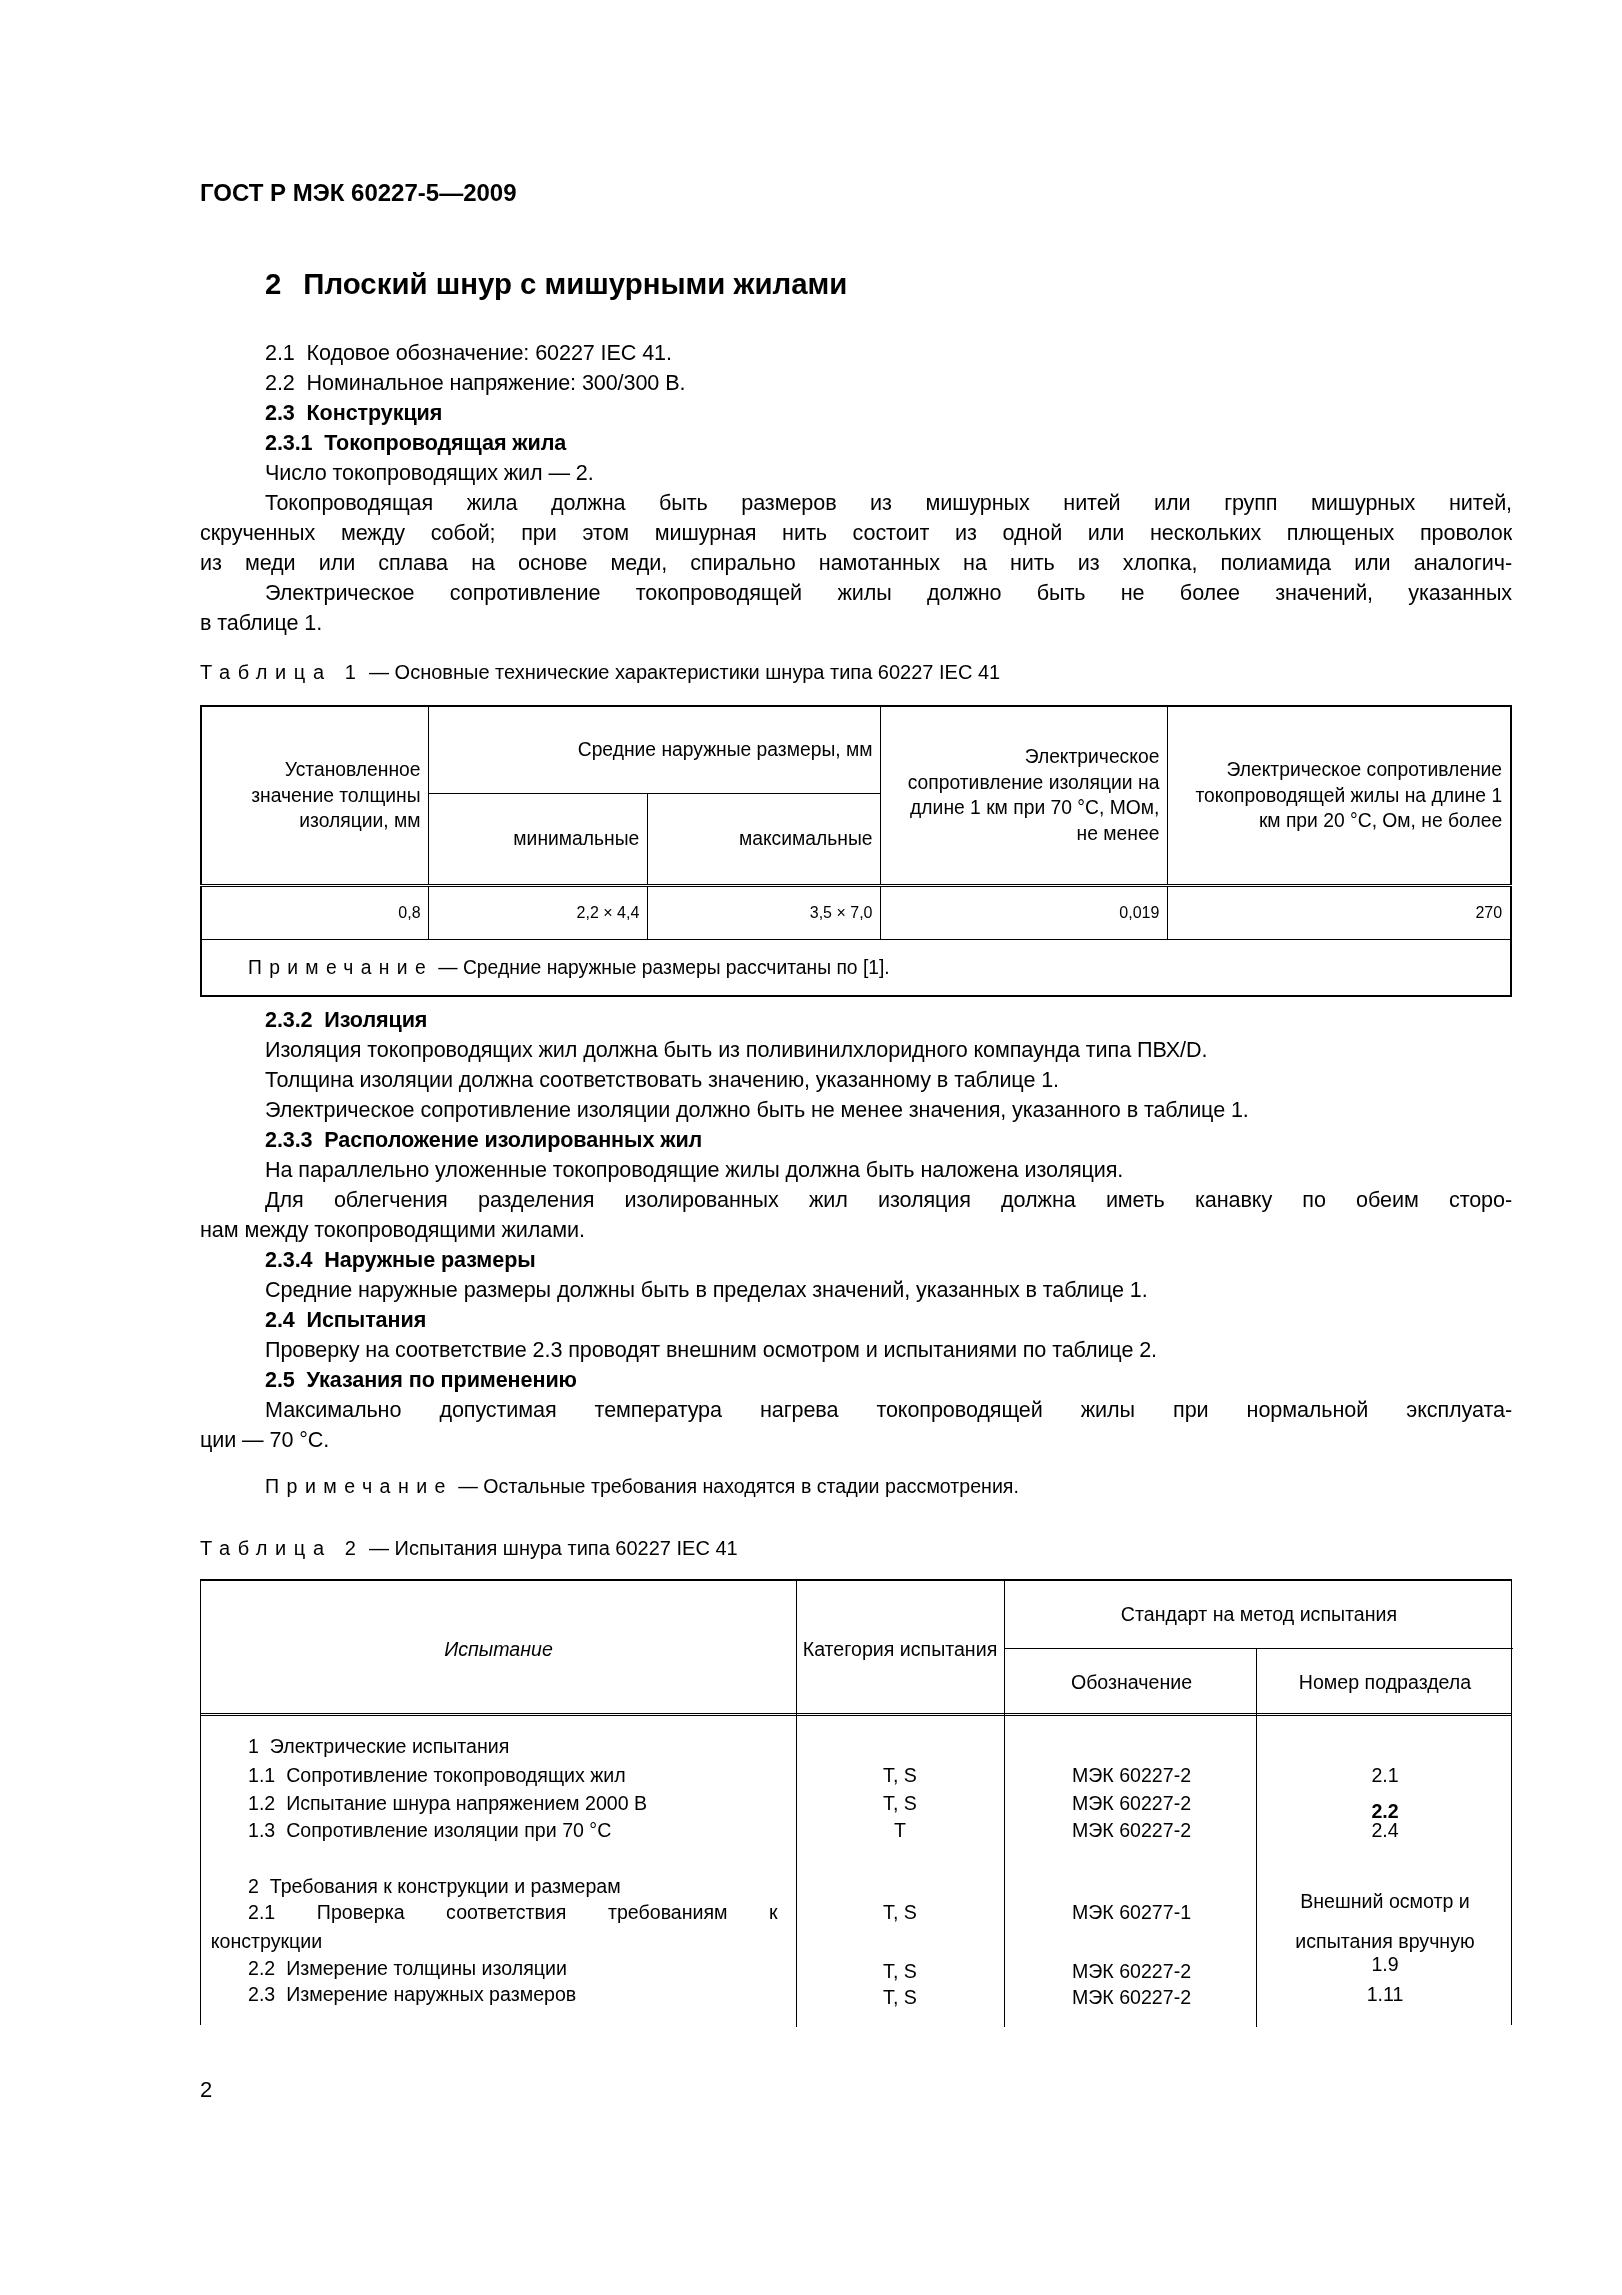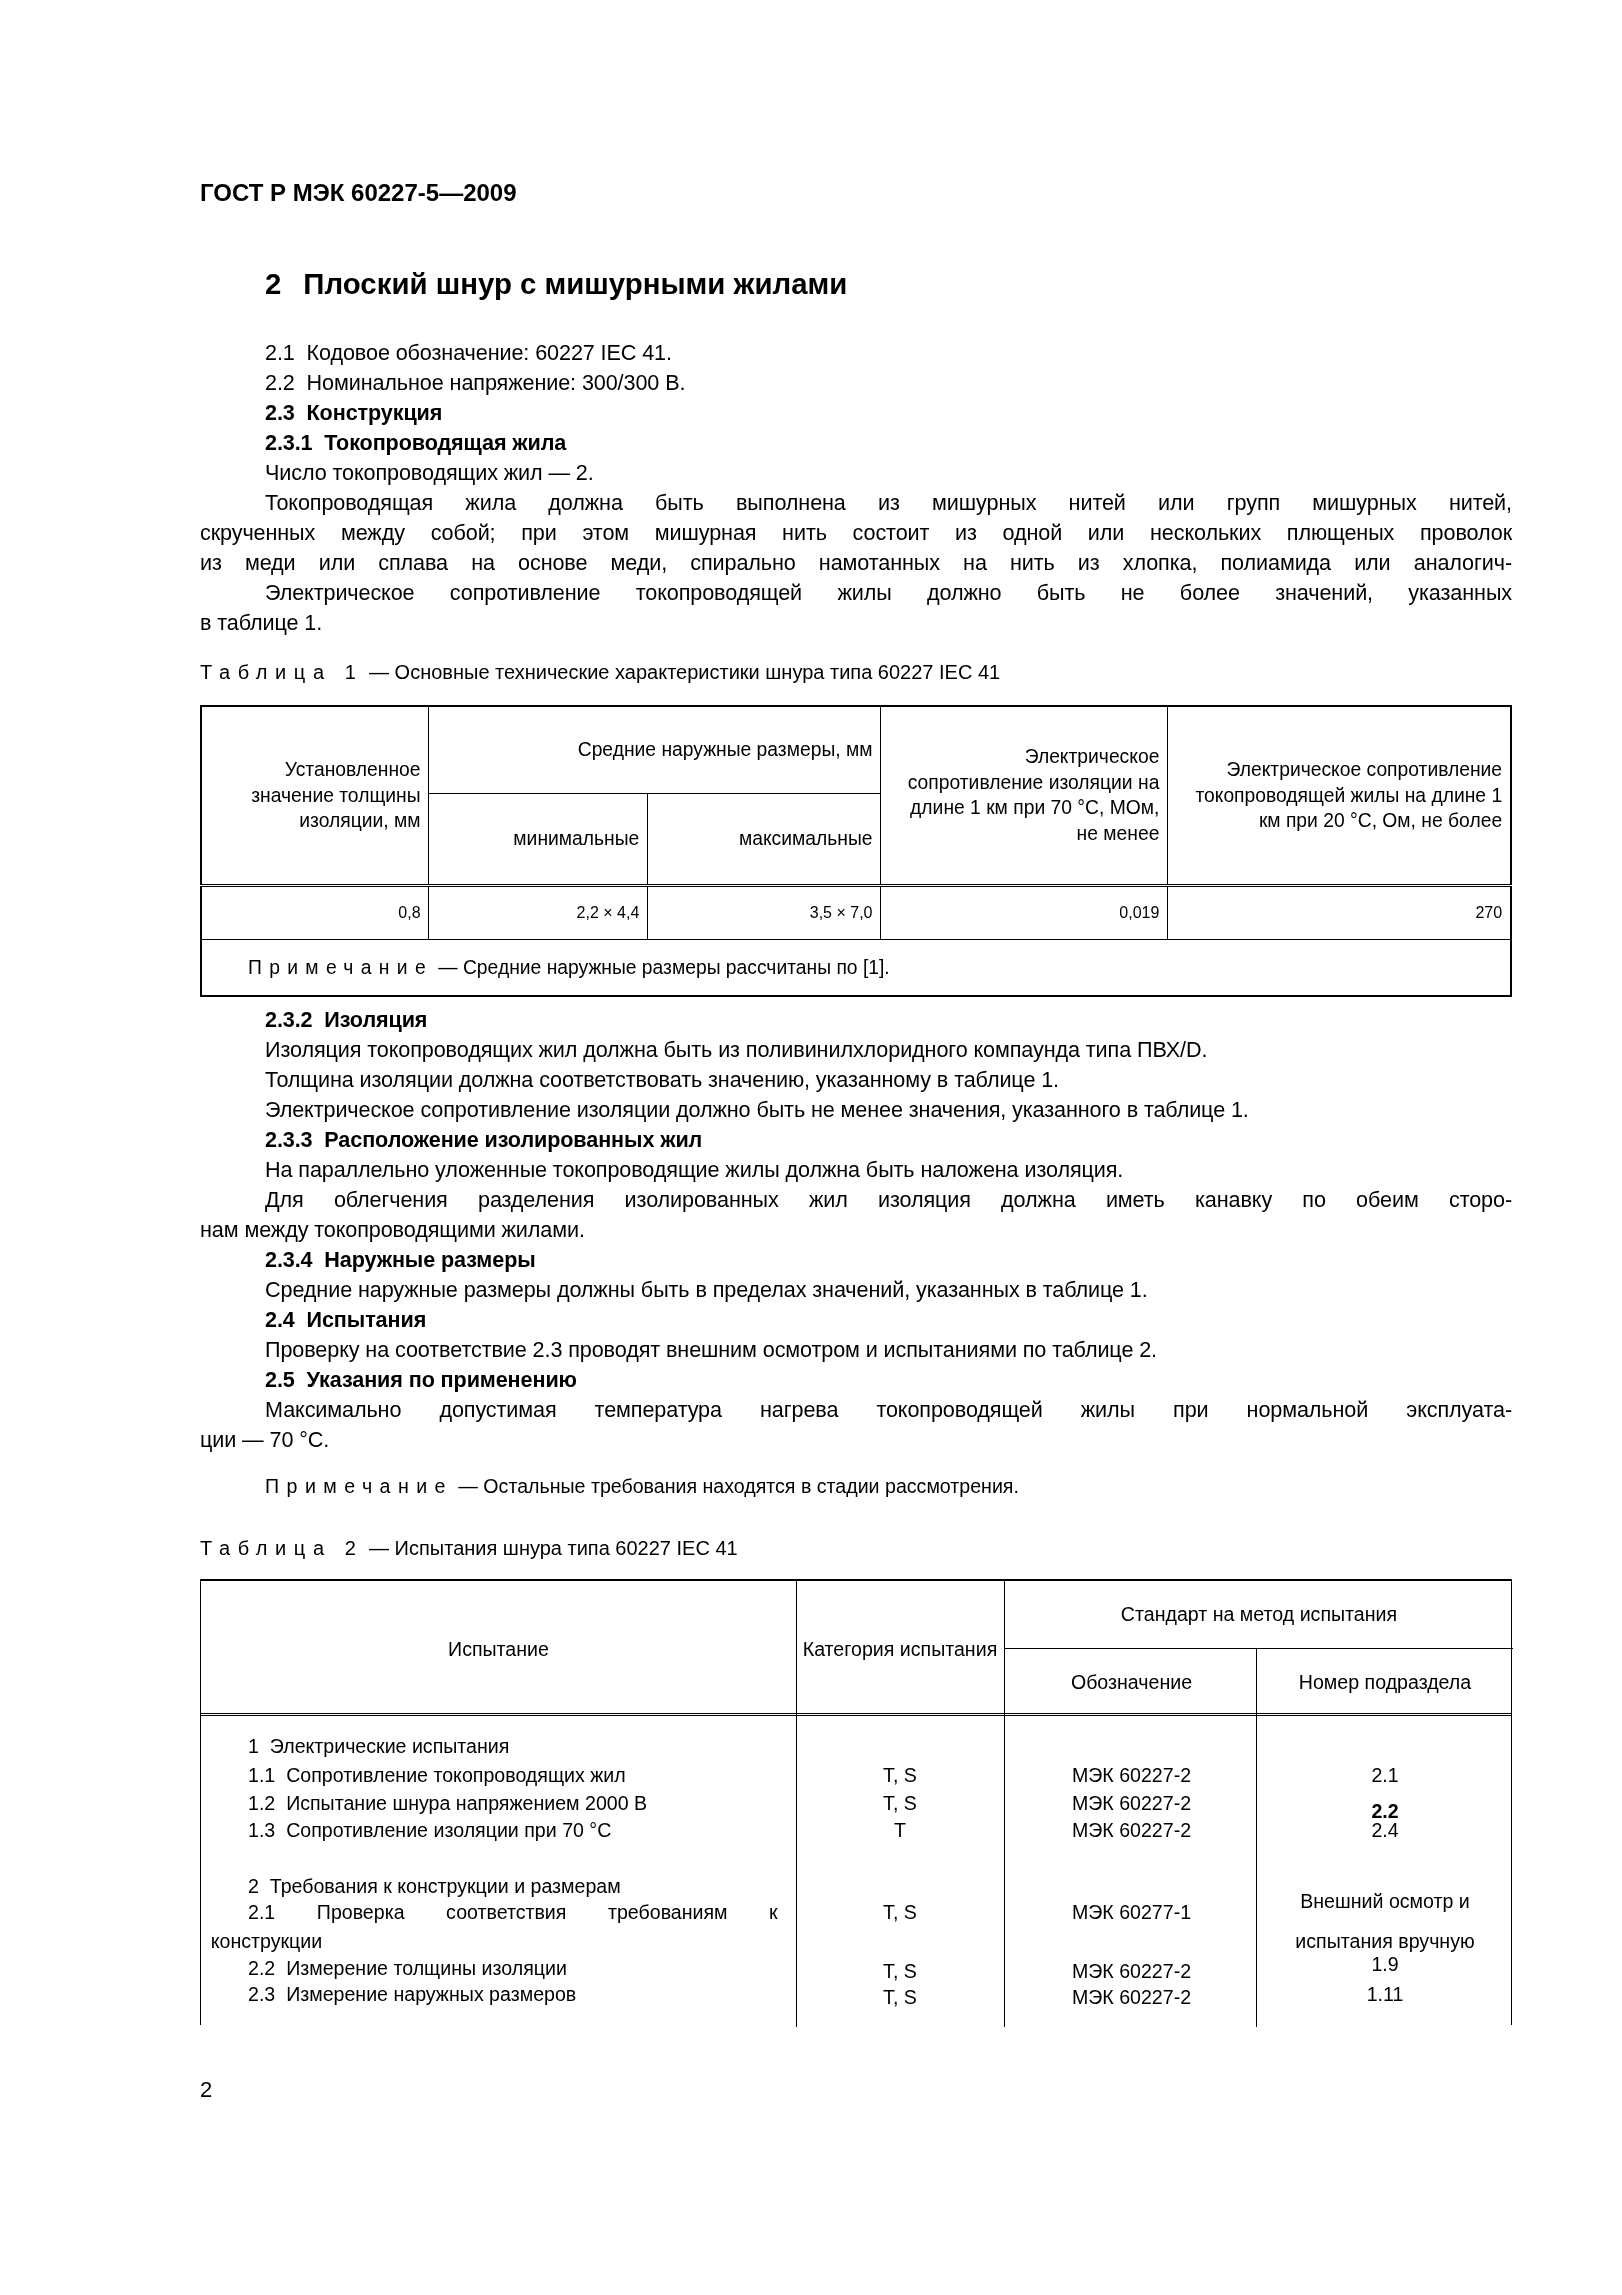--- a/index.html
+++ b/index.html
@@ -61,21 +61,21 @@
   <div class="runhead">ГОСТ Р МЭК 60227-5—2009</div>
 
   <h1 class="title"><span>2</span><span class="ttext">Плоский шнур с мишурными жилами</span></h1>
 
   <div class="block1">
     <div class="ln ind">2.1  Кодовое обозначение: 60227 IEC 41.</div>
     <div class="ln ind">2.2  Номинальное напряжение: 300/300 В.</div>
     <div class="ln ind b">2.3  Конструкция</div>
     <div class="ln ind b">2.3.1  Токопроводящая жила</div>
     <div class="ln ind">Число токопроводящих жил — 2.</div>
-    <div class="ln ind j">Токопроводящая жила должна быть выполнена из мишурных нитей или групп мишурных нитей,</div>
+    <div class="ln ind j">Токопроводящая жила должна быть размеров из мишурных нитей или групп мишурных нитей,</div>
     <div class="ln j">скрученных между собой; при этом мишурная нить состоит из одной или нескольких плющеных проволок</div>
     <div class="ln j">из меди или сплава на основе меди, спирально намотанных на нить из хлопка, полиамида или аналогич-</div>
     <div class="ln ind j">Электрическое сопротивление токопроводящей жилы должно быть не более значений, указанных</div>
     <div class="ln">в таблице 1.</div>
   </div>
 
   <div class="caption"><span class="sp">Таблица 1</span><span> — Основные технические характеристики шнура типа 60227 IEC 41</span></div>
 
   <table class="t1">
     <colgroup>
@@ -132,21 +132,21 @@
   <div class="caption caption2"><span class="sp">Таблица 2</span><span> — Испытания шнура типа 60227 IEC 41</span></div>
 
   <div class="t2wrap">
 
     <div class="t2v" style="left:595px;top:0;width:1.3px;height:446px;"></div>
     <div class="t2v" style="left:803px;top:0;width:1.3px;height:446px;"></div>
     <div class="t2v" style="left:1055px;top:67px;width:1.3px;height:379px;"></div>
     <div class="t2h" style="left:804px;top:67px;width:508px;height:1.3px;"></div>
     <div class="t2dbl"></div>
 
-    <div class="t2cell" style="left:0;top:0;width:595px;height:136px;">Испытание</div>
+    <div class="t2cell" style="left:0;top:0;width:595px;height:136px;font-style:italic;">Испытание</div>
     <div class="t2cell" style="left:595px;top:0;width:208px;height:136px;">Категория испытания</div>
     <div class="t2cell" style="left:804px;top:0;width:508px;height:67px;">Стандарт на метод испытания</div>
     <div class="t2cell" style="left:804px;top:67px;width:253px;height:69px;">Обозначение</div>
     <div class="t2cell" style="left:1056px;top:67px;width:256px;height:69px;">Номер подраздела</div>
 
     <div class="t2txt name" style="top:152px;">1  Электрические испытания</div>
 
     <div class="t2txt name" style="top:181px;">1.1  Сопротивление токопроводящих жил</div>
     <div class="t2txt cat" style="top:181px;">T, S</div>
     <div class="t2txt std" style="top:181px;">МЭК 60227-2</div>

